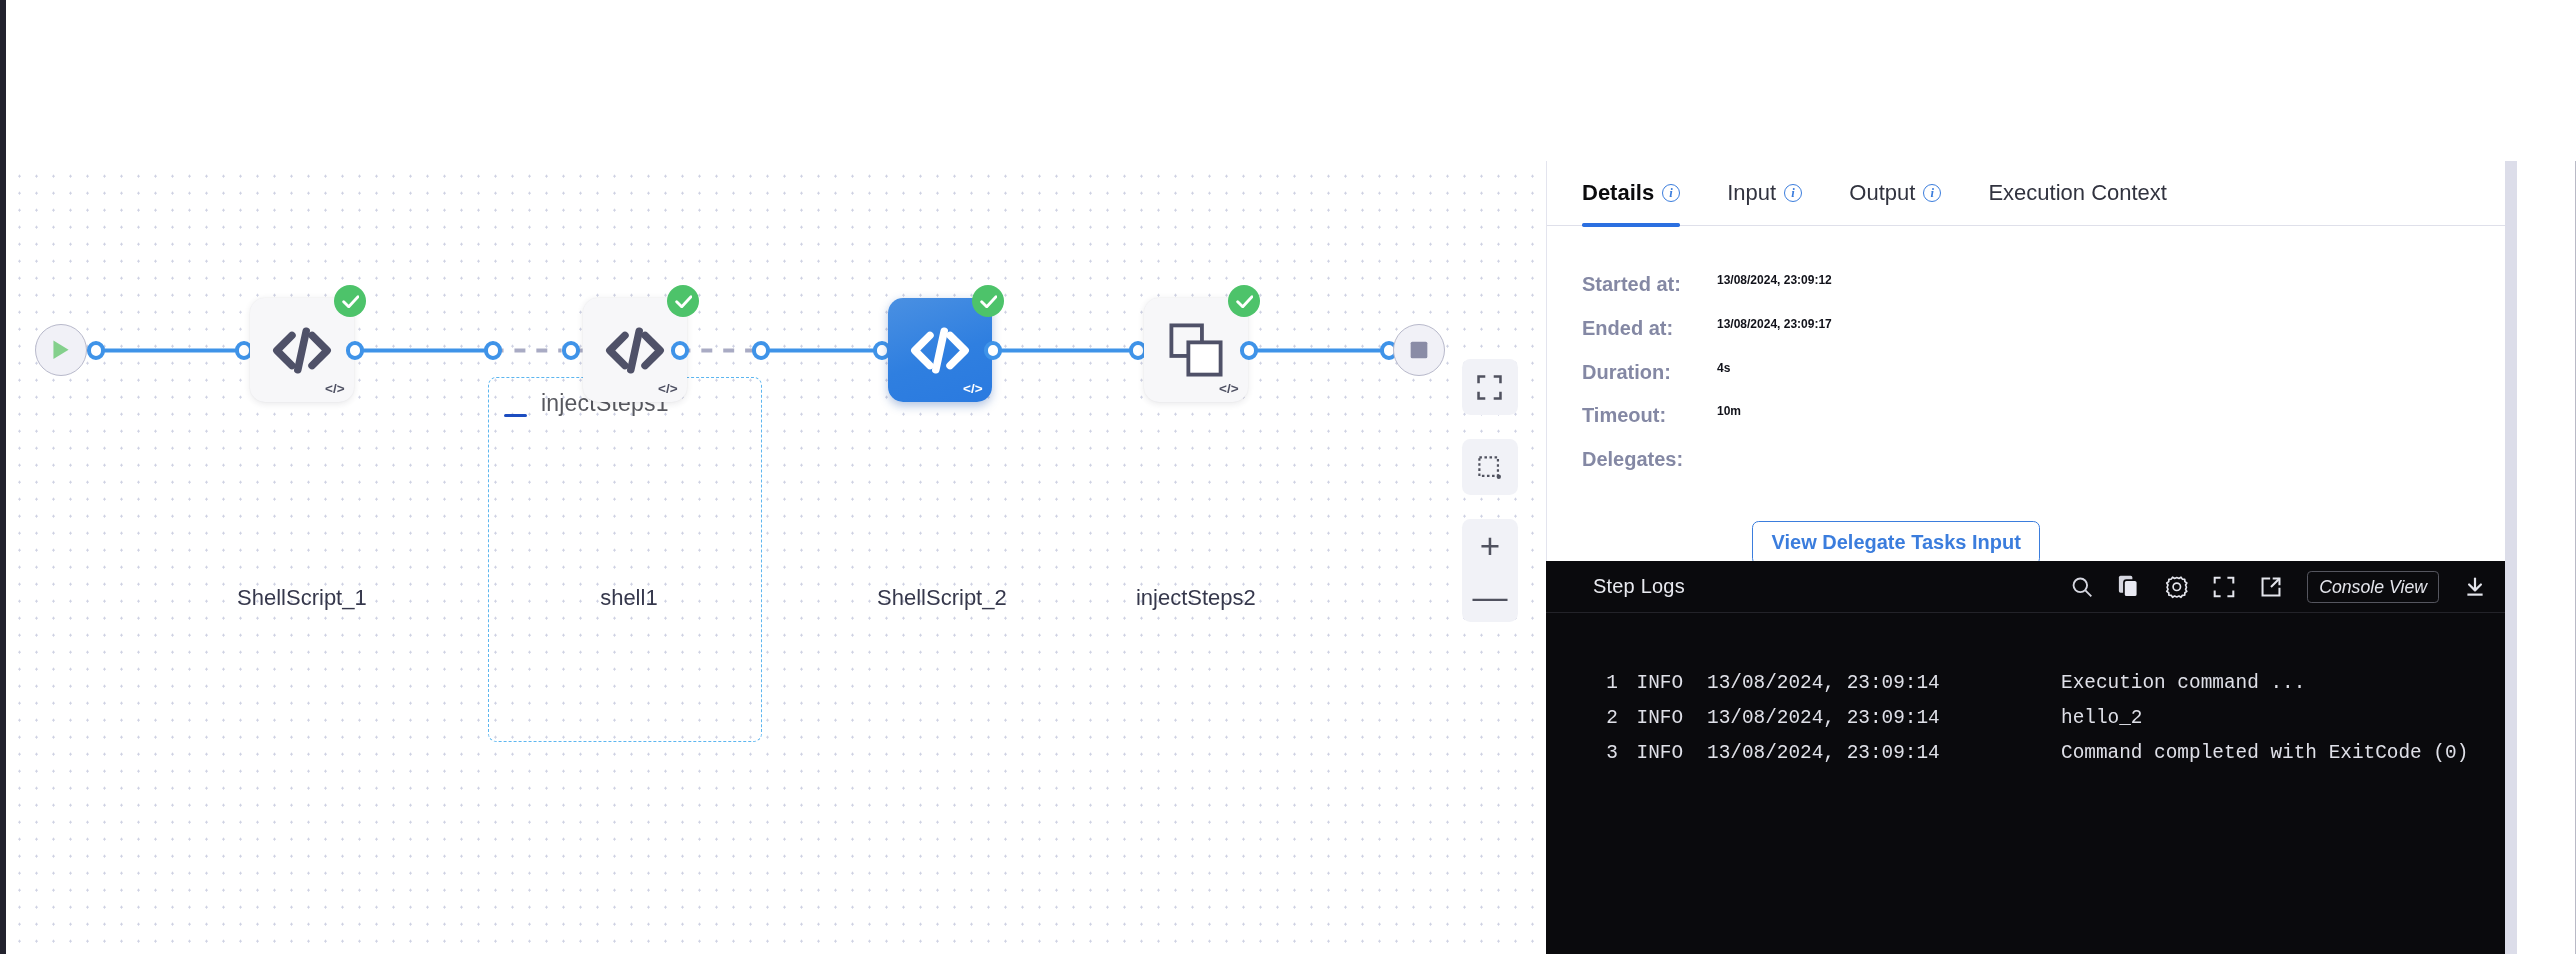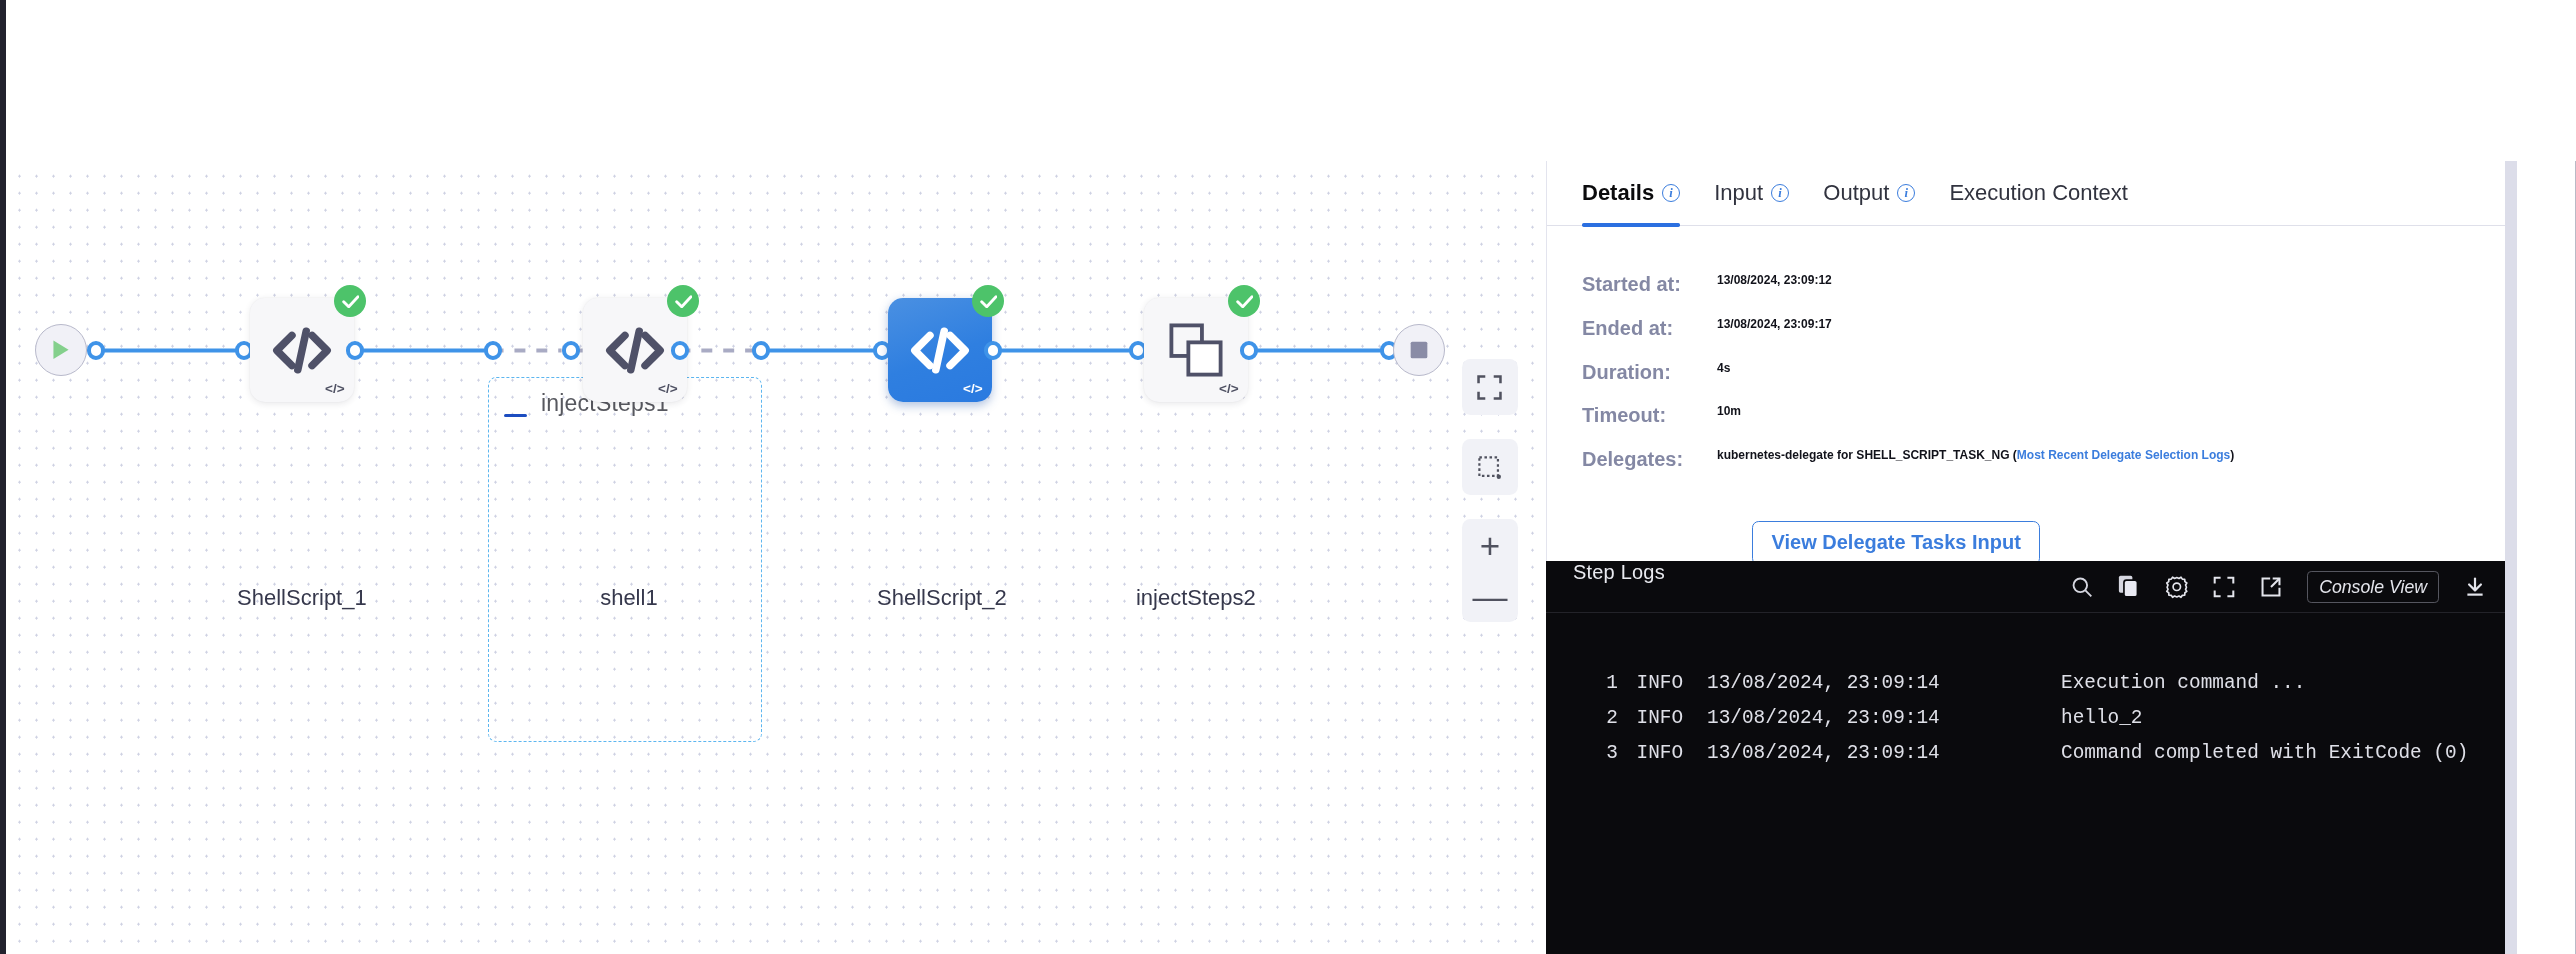--- a/index.html
+++ b/index.html
@@ -121,21 +121,21 @@
 
   
   .right-panel {
     position: absolute; left: 1546px; top: 161px;
     width: 960px; height: 794px; background: #ffffff;
     border-left: 1.7px solid #e3e4ee;
   }
   .tabs {
     position: absolute; left: 0; top: 0; width: 100%; height: 65px;
     border-bottom: 1.7px solid #dfe0ea;
-    display: flex; align-items: center; padding-left: 35px; gap: 34px;
+    display: flex; align-items: center; padding-left: 35px; gap: 47px;
   }
   .tab {
     display: flex; align-items: center; gap: 7.6px; height: 65px;
     font-size: 22px; color: #31333f; cursor: pointer; position: relative;
   }
   .tab.active { font-weight: bold; color: #0b0b0d; }
   .tab.active::after {
     content: ""; position: absolute; left: 0; right: 0; bottom: -1.7px; height: 4.2px;
     background: #2b6fe0; border-radius: 1.7px;
   }
@@ -169,21 +169,21 @@
     cursor: pointer; font-family: "Liberation Sans", sans-serif;
   }
 
   
   .log-panel {
     position: absolute; left: 1546px; top: 561px;
     width: 960px; height: 394px; background: #0a0a0d;
   }
   .log-head {
     position: absolute; left: 0; top: 0; width: 100%; height: 52px;
-    display: flex; border-bottom: 0.8px solid #232329;
+    display: flex; align-items: center; border-bottom: 0.8px solid #232329; padding-left: 20px;
   }
   .log-title {
     margin-left: 27px; font-size: 20px; color: #e9eaf0; letter-spacing: 0.2px;
   }
   .log-tools {
     position: absolute; right: 20px; top: 0; height: 52px;
     display: flex; align-items: center; gap: 25px;
   }
   .log-tool { cursor: pointer; display: flex; align-items: center; justify-content: center; }
   .console-btn {
@@ -373,21 +373,20 @@
       <div class="det-row det-r3">
         <div class="det-label">Duration:</div>
         <div class="det-value">4s</div>
       </div>
       <div class="det-row det-r4">
         <div class="det-label">Timeout:</div>
         <div class="det-value">10m</div>
       </div>
       <div class="det-row det-r5">
         <div class="det-label">Delegates:</div>
-        <div class="det-value" style="max-width:640px;"><span class="plain">kubernetes-delegate for SHELL_SCRIPT_TASK_NG (</span><span class="lnk">Most Recent Delegate Selection Logs</span><span class="plain">)</span></div>
       </div>
       <button class="btn-delegate">View Delegate Tasks Input</button>
     </div>
   </div>
 
   <div class="log-panel">
     <div class="log-head">
       <div class="log-title">Step Logs</div>
       <div class="log-tools">
         <div class="log-tool">

